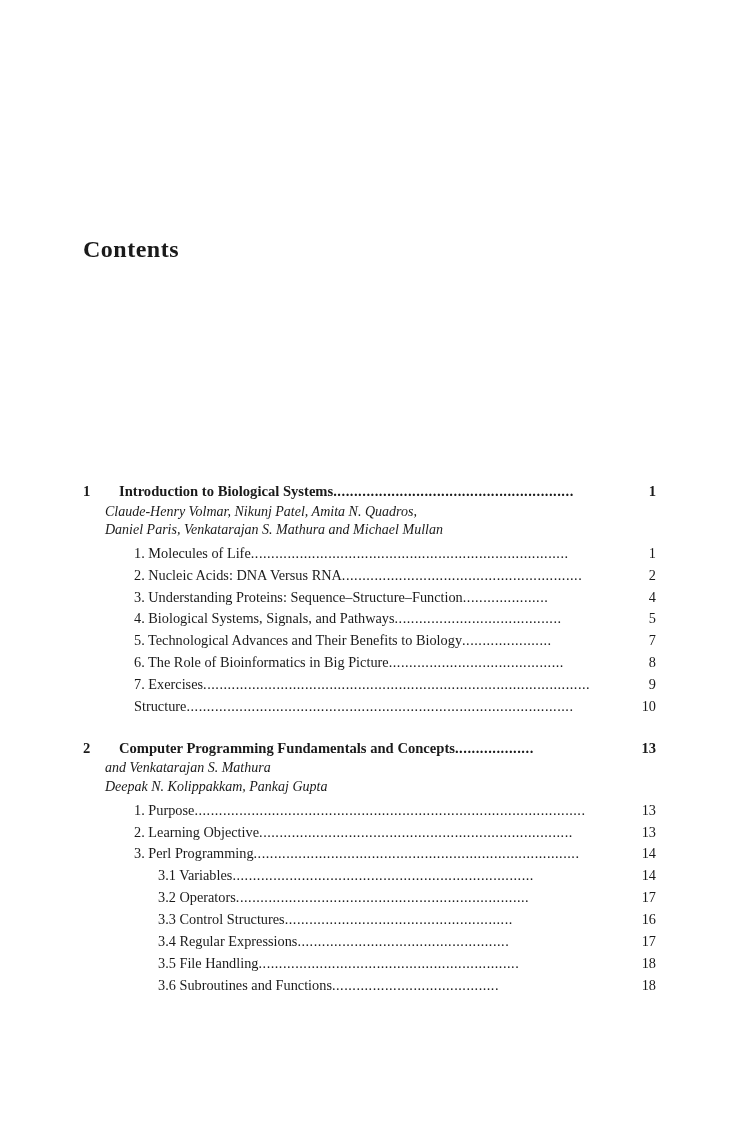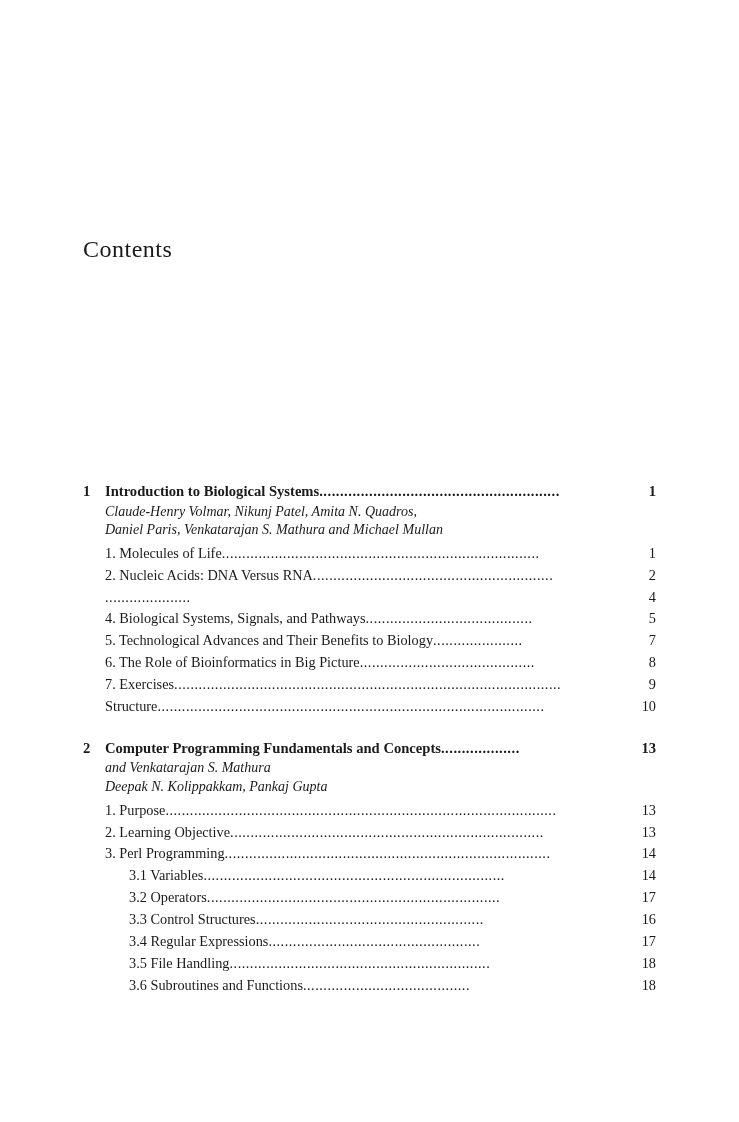--- a/index.html
+++ b/index.html
@@ -24,21 +24,21 @@
     background: #ffffff;
   }
   .content-area {
     position: absolute;
     left: 83px;
     top: 236px;
     width: 573px;
   }
   .page-title {
     font-size: 24px;
-    font-weight: normal;
+    font-weight: bold;
     letter-spacing: 0.5px;
     font-family: "Liberation Serif", serif;
     margin: 0;
     padding: 0;
     line-height: 1.1;
   }
   .toc {
     position: absolute;
     left: 83px;
     top: 482px;
@@ -63,20 +63,21 @@
     text-align: left;
   }
   .chapter-title-wrap {
     flex: 1 1 auto;
     display: flex;
     align-items: baseline;
     min-width: 0;
   }
   .chapter-title-text {
     white-space: nowrap;
+    margin-left: 14px;
   }
   .dots {
     flex: 1 1 auto;
     overflow: hidden;
     white-space: nowrap;
     letter-spacing: 0.5px;
     font-weight: normal;
     min-width: 6px;
     margin: 0 0px;
   }
@@ -102,20 +103,21 @@
   .entries {
     margin-left: 22px;
     margin-top: 3px;
   }
   .entry {
     display: flex;
     align-items: baseline;
     font-size: 14.3px;
     line-height: 1.53;
     font-weight: normal;
+    margin-left: 29px;
   }
   .entry .label {
     white-space: nowrap;
   }
   .entry.sub {
     padding-left: 24px;
   }
   .entry .pagenum {
     font-weight: normal;
   }
@@ -149,20 +151,21 @@
           <span class="label">1. Molecules of Life</span>
           <span class="dots">..............................................................................</span>
           <span class="pagenum">1</span>
         </div>
         <div class="entry">
           <span class="label">2. Nucleic Acids: DNA Versus RNA</span>
           <span class="dots">...........................................................</span>
           <span class="pagenum">2</span>
         </div>
         <div class="entry">
+          <span class="label">3. Understanding Proteins: Sequence–Structure–Function</span>
           <span class="dots">.....................</span>
           <span class="pagenum">4</span>
         </div>
         <div class="entry">
           <span class="label">4. Biological Systems, Signals, and Pathways</span>
           <span class="dots">.........................................</span>
           <span class="pagenum">5</span>
         </div>
         <div class="entry">
           <span class="label">5. Technological Advances and Their Benefits to Biology</span>

